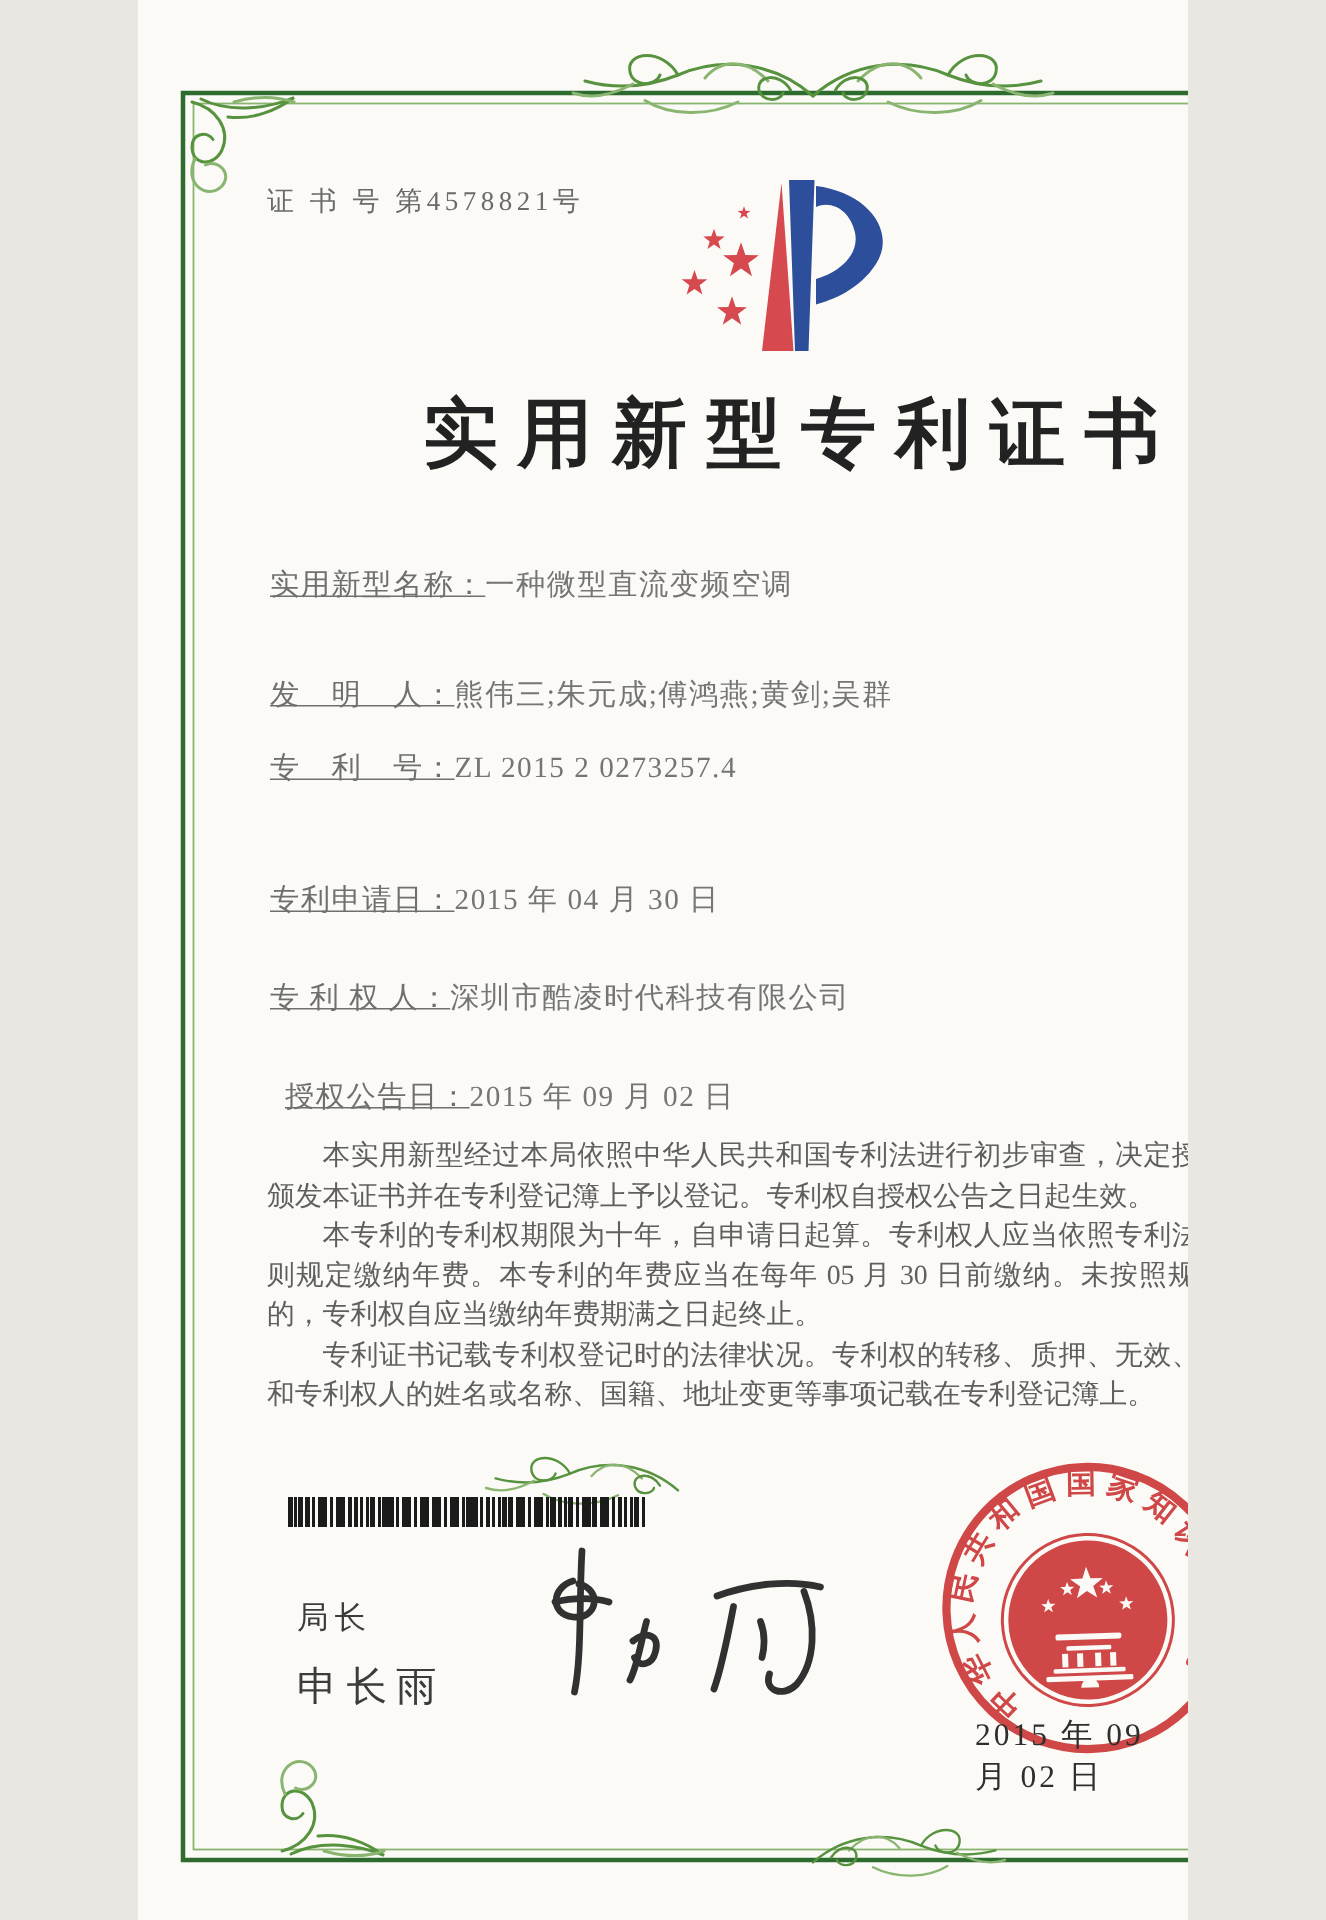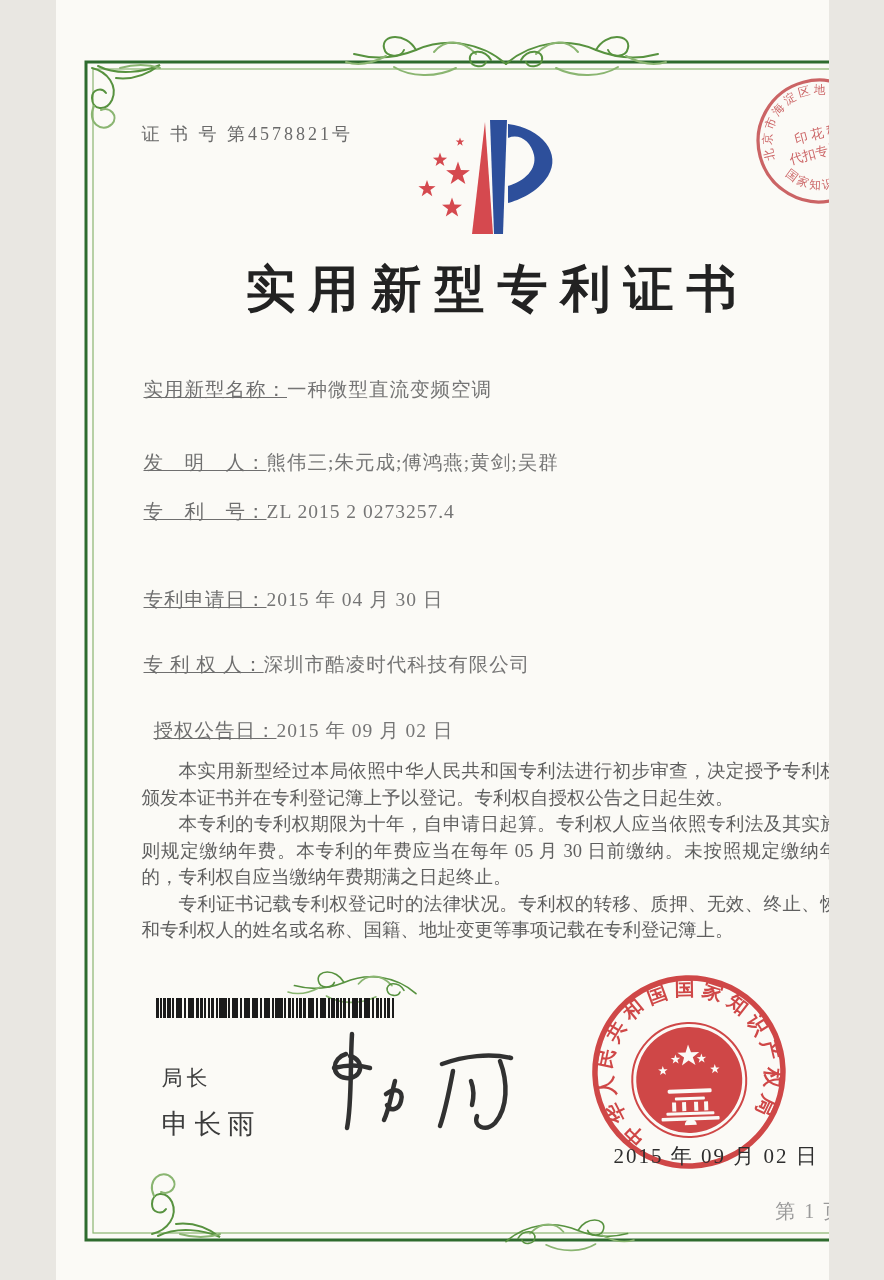--- a/index.html
+++ b/index.html
@@ -1,17 +1,17 @@
 <!DOCTYPE html>
 <html><head>
 <meta charset="utf-8">
 <style>
   html,body{margin:0;padding:0;background:#e9e7e2;}
   .page{
-    position:relative;width:773px;height:1280px;margin:0 auto;
+    position:relative;width:700px;height:1280px;margin:0 auto;
     background:#fbfaf6;overflow:hidden;
     font-family:"Liberation Serif","DejaVu Serif",serif;
   }
   .abs{position:absolute;}
   .frame-svg{left:0;top:0;width:884px;height:1280px;z-index:1;}
   .cert-no{left:86px;top:122px;font-size:18px;color:#6a6a6a;letter-spacing:3px;z-index:3;}
   .logo-svg{left:362px;top:116px;width:152px;height:128px;z-index:3;}
   .tax-stamp{left:692px;top:70px;width:142px;height:142px;z-index:3;opacity:.85;}
   .doc-title{left:0;top:256px;width:884px;text-align:center;font-size:50px;font-weight:700;
     letter-spacing:13px;color:#222;z-index:3;}

